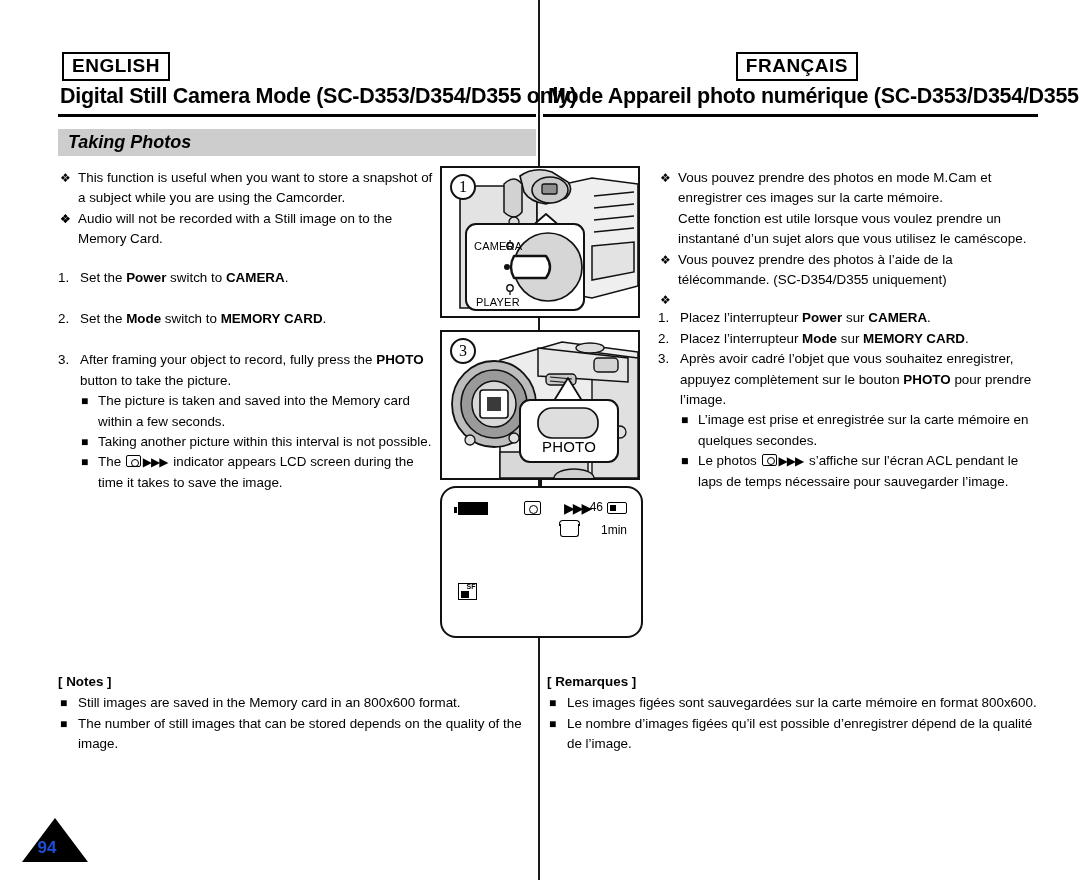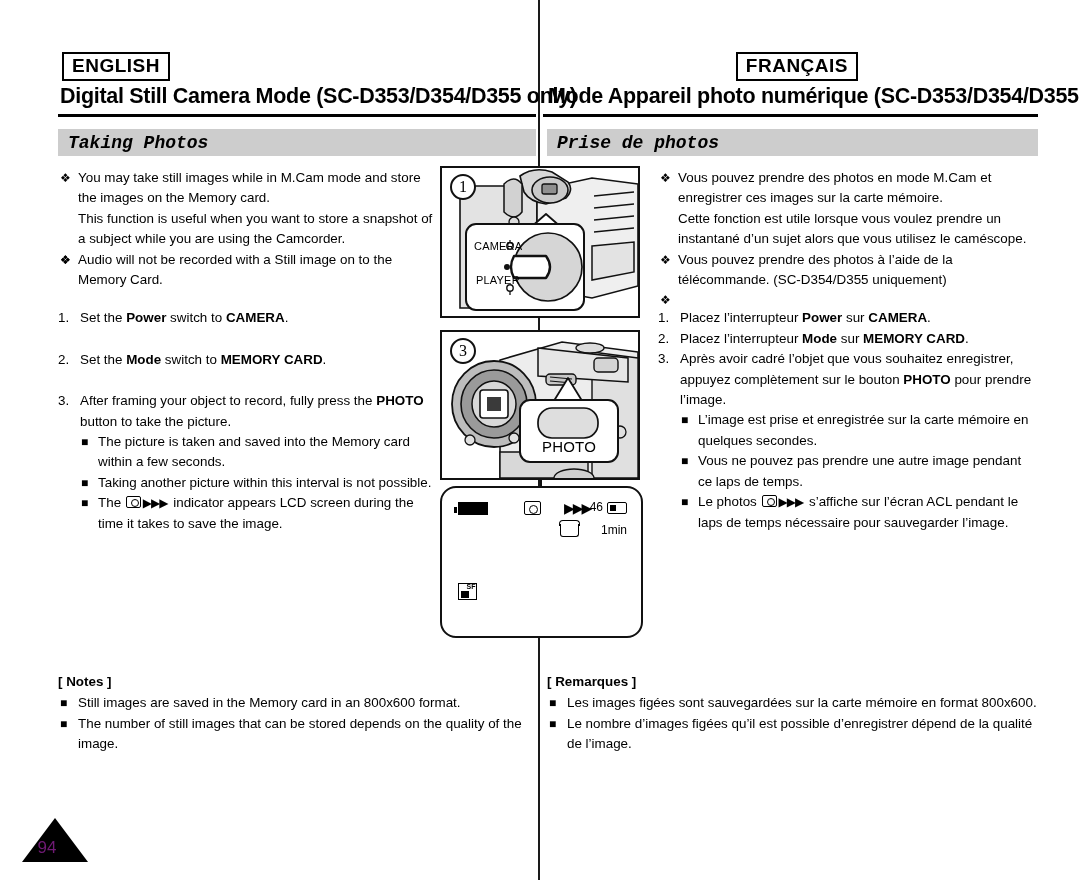--- a/index.html
+++ b/index.html
@@ -44,21 +44,21 @@
   .tu-fr { left: 543px; width: 495px; }
 
   
   .sec-bar {
     position: absolute; top: 129px; height: 27px;
     background: #cdcdcd;
     display: flex; align-items: center;
   }
   .sec-bar span {
     font-style: italic; font-weight: bold; font-size: 18px;
-    font-family: Liberation Mono, monospace;
+    font-family: Liberation Sans, sans-serif;
     padding-left: 10px;
   }
   .sec-en { left: 58px; width: 478px; }
   .sec-fr { left: 547px; width: 491px; }
 
   
   .col { position: absolute; top: 168px; font-size: 13.4px; line-height: 20.4px; }
   .col-en { left: 58px; width: 375px; }
   .col-fr { left: 658px; width: 380px; }
 
@@ -183,21 +183,21 @@
   .pagenum {
     position: absolute; left: 22px; top: 818px; width: 66px; height: 44px;
   }
   .pagenum .tri {
     position: absolute; inset: 0;
     background: #000;
     clip-path: polygon(50% 0%, 100% 100%, 0% 100%);
   }
   .pagenum .val {
     position: absolute; left: 0; right: 16px; bottom: 4px;
-    text-align: center; color: #701a75; font-size: 17px; font-weight: normal;
+    text-align: center; color: #1d4ed8; font-size: 17px; font-weight: bold;
   }
 </style>
 </head>
 <body>
 
 <div class="page">
 
   <div class="center-rule"></div>
 
   <div class="lang-badge lang-en">ENGLISH</div>
@@ -206,29 +206,25 @@
   <div class="title-row">
     <div class="title title-en">Digital Still Camera Mode (SC-D353/D354/D355 only)</div>
     <div class="title title-fr">Mode Appareil photo numérique (SC-D353/D354/D355 uniquement)</div>
   </div>
   <div class="title-underline tu-en"></div>
   <div class="title-underline tu-fr"></div>
 
   <div class="sec-bar sec-en">
     <span>Taking Photos</span>
   </div>
-  <div class="sec-bar sec-fr">
-    <span>Prise de photos</span>
-  </div>
 
   <div class="col col-en">
 
     <div class="bullet-line">
       <span class="mk club">❖</span>
-      <span>You may take still images while in M.Cam mode and store the images on the Memory card.</span>
     </div>
     <div class="bullet-line" style="padding-left:20px;">
       <span>This function is useful when you want to store a snapshot of a subject while you are using the Camcorder.</span>
     </div>
     <div class="bullet-line">
       <span class="mk club">❖</span>
     </div>
     <div class="bullet-line">
       <span class="mk club">❖</span>
       <span>Audio will not be recorded with a Still image on to the Memory Card.</span>
@@ -305,21 +301,20 @@
       <span>Après avoir cadré l’objet que vous souhaitez enregistrer, appuyez complètement sur le bouton </span><b>PHOTO</b><span> pour prendre l’image.</span>
     </div>
 
     <div class="sub-list">
       <div class="bullet-line">
         <span class="mk sq">■</span>
         <span>L’image est prise et enregistrée sur la carte mémoire en quelques secondes.</span>
       </div>
       <div class="bullet-line">
         <span class="mk sq">■</span>
-        <span>Vous ne pouvez pas prendre une autre image pendant ce laps de temps.</span>
       </div>
       <div class="bullet-line">
         <span class="mk sq">■</span>
         <span>Le photos </span><span class="inline-cam"></span><span class="inline-ff">▶▶▶</span><span> s’affiche sur l’écran ACL pendant le laps de temps nécessaire pour sauvegarder l’image.</span>
       </div>
     </div>
   </div>
 
   <div class="illus illus-1">
     <svg width="196" height="148" viewBox="0 0 196 148">
@@ -350,21 +345,21 @@
       <path d="M72 88 Q66 99 72 110 L104 110 Q112 99 104 88 Z" fill="#fff" stroke="#111" stroke-width="2.4" stroke-linejoin="round"></path>
       <circle cx="65" cy="99" r="3" fill="#111"></circle>
 
       <circle cx="68" cy="78" r="3.2" fill="none" stroke="#111" stroke-width="1.4"></circle>
       <circle cx="68" cy="120" r="3.2" fill="none" stroke="#111" stroke-width="1.4"></circle>
       <path d="M68 72 L68 75" stroke="#111" stroke-width="1.3"></path>
       <path d="M68 123 L68 127" stroke="#111" stroke-width="1.3"></path>
     </svg>
     <div class="step-num">1</div>
     <div class="callout-label" style="left:32px; top:72px;">CAMERA</div>
-    <div class="callout-label" style="left:34px; top:106px;">PLAYER</div>
+    <div class="callout-label" style="left:34px; top:128px;">PLAYER</div>
   </div>
 
   <div class="illus illus-2">
     <svg width="196" height="146" viewBox="0 0 196 146">
       <rect x="0" y="0" width="196" height="146" fill="#fff"></rect>
 
       <path d="M58 28 L58 146 L196 146 L196 20 L120 10 Z" fill="#ededed" stroke="#111" stroke-width="1.6"></path>
       <path d="M150 20 L196 26 L196 146 L150 146 Z" fill="#e0e0e0" stroke="#111" stroke-width="1.4"></path>
 
       <path d="M96 16 L186 26 L186 50 L96 44 Z" fill="#e6e6e6" stroke="#111" stroke-width="1.5"></path>

